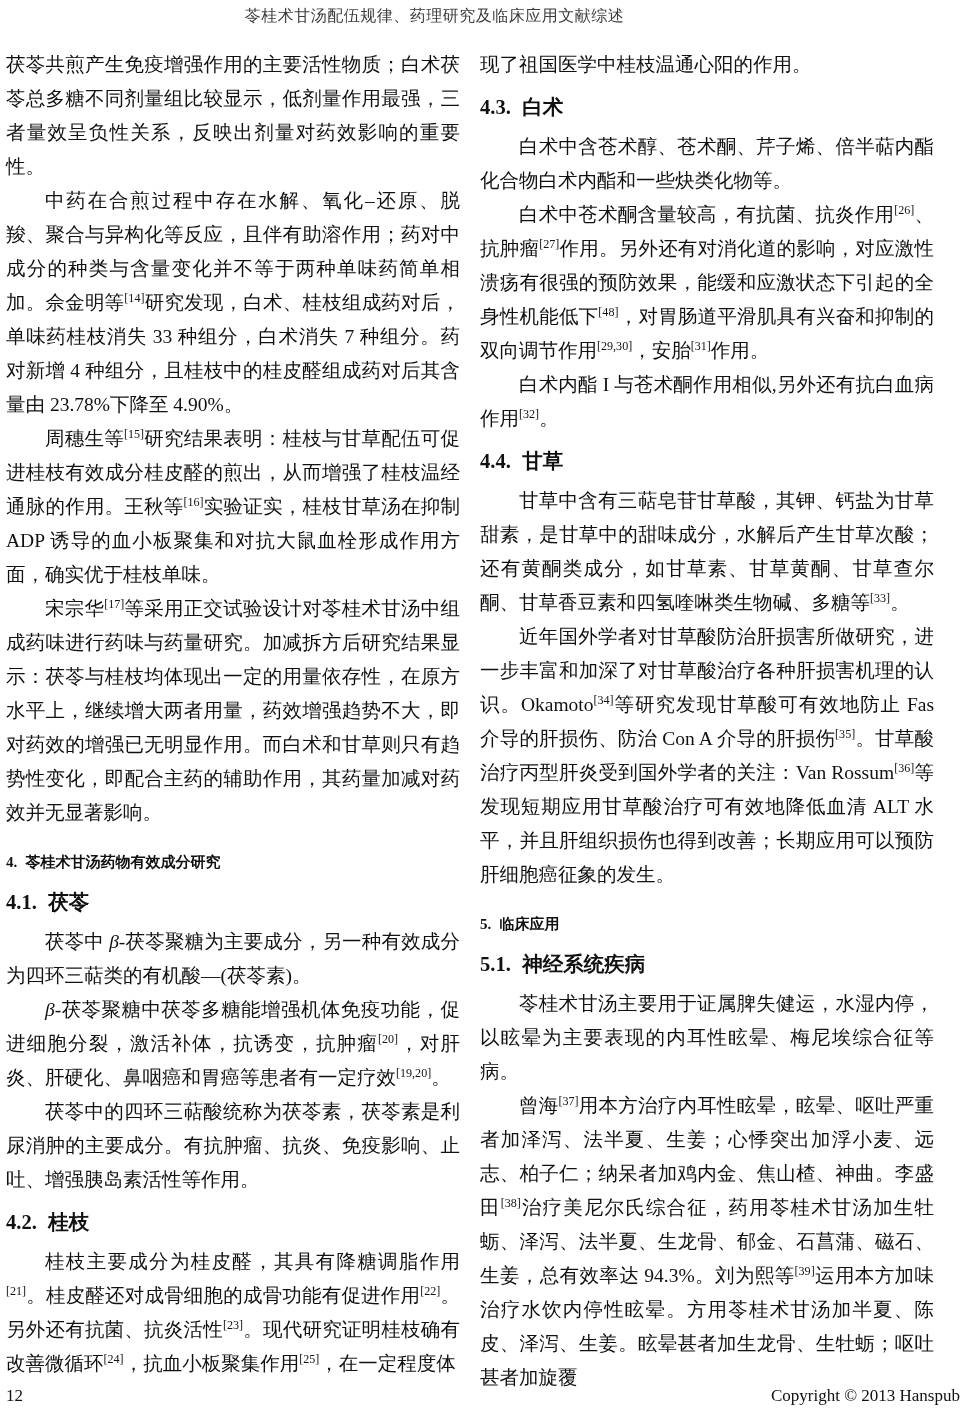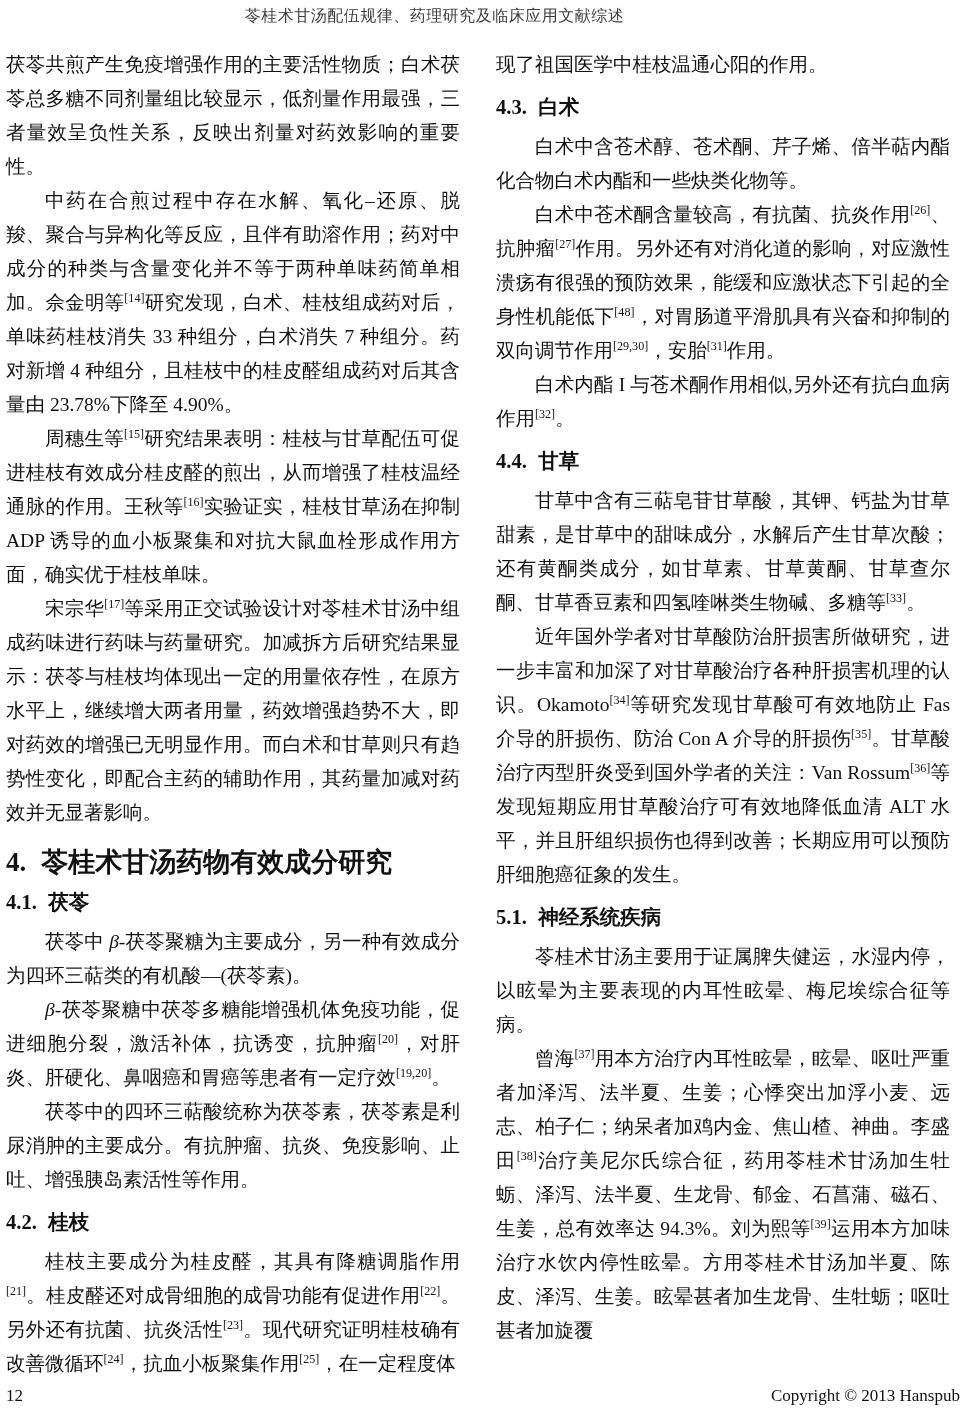--- a/index.html
+++ b/index.html
@@ -24,38 +24,38 @@
     font-size: 16px;
     letter-spacing: 0.5px;
     color: #3c3c3c;
   }
   .columns {
     position: absolute;
     top: 48px;
     left: 6px;
     width: 954px;
     display: flex;
-    gap: 36px;
+    gap: 20px;
   }
   .column {
     width: 454px;
     font-size: 19.5px;
     line-height: 34px;
     text-align: justify;
   }
   .column p {
     margin: 0;
     text-indent: 2em;
   }
   .column p.noindent {
     text-indent: 0;
   }
   .column h1.sec {
     font-family: "Liberation Sans", "DejaVu Sans", sans-serif;
-    font-size: 27px;
+    font-size: 15px;
     line-height: 30px;
     font-weight: bold;
     margin: 17px 0 13px 0;
     text-align: left;
   }
   .column h2.subsec {
     font-family: "Liberation Sans", "DejaVu Sans", sans-serif;
     font-size: 20.5px;
     line-height: 22px;
     font-weight: bold;
@@ -104,20 +104,21 @@
     </div>
   <div class="column">
       <p class="noindent">现了祖国医学中桂枝温通心阳的作用。</p>
       <h2 class="subsec"><span class="secnum">4.3.</span>&nbsp; 白术</h2>
       <p>白术中含苍术醇、苍术酮、芹子烯、倍半萜内酯化合物白术内酯和一些炔类化物等。</p>
       <p>白术中苍术酮含量较高，有抗菌、抗炎作用<sup>[26]</sup>、抗肿瘤<sup>[27]</sup>作用。另外还有对消化道的影响，对应激性溃疡有很强的预防效果，能缓和应激状态下引起的全身性机能低下<sup>[48]</sup>，对胃肠道平滑肌具有兴奋和抑制的双向调节作用<sup>[29,30]</sup>，安胎<sup>[31]</sup>作用。</p>
       <p>白术内酯 I 与苍术酮作用相似,另外还有抗白血病作用<sup>[32]</sup>。</p>
       <h2 class="subsec"><span class="secnum">4.4.</span>&nbsp; 甘草</h2>
       <p>甘草中含有三萜皂苷甘草酸，其钾、钙盐为甘草甜素，是甘草中的甜味成分，水解后产生甘草次酸；还有黄酮类成分，如甘草素、甘草黄酮、甘草查尔酮、甘草香豆素和四氢喹啉类生物碱、多糖等<sup>[33]</sup>。</p>
       <p>近年国外学者对甘草酸防治肝损害所做研究，进一步丰富和加深了对甘草酸治疗各种肝损害机理的认识。Okamoto<sup>[34]</sup>等研究发现甘草酸可有效地防止 Fas 介导的肝损伤、防治 Con A 介导的肝损伤<sup>[35]</sup>。甘草酸治疗丙型肝炎受到国外学者的关注：Van Rossum<sup>[36]</sup>等发现短期应用甘草酸治疗可有效地降低血清 ALT 水平，并且肝组织损伤也得到改善；长期应用可以预防肝细胞癌征象的发生。</p>
+      <h1 class="sec"><span class="secnum">5.</span>&nbsp; 临床应用</h1>
       <h2 class="subsec"><span class="secnum">5.1.</span>&nbsp; 神经系统疾病</h2>
       <p>苓桂术甘汤主要用于证属脾失健运，水湿内停，以眩晕为主要表现的内耳性眩晕、梅尼埃综合征等病。</p>
       <p>曾海<sup>[37]</sup>用本方治疗内耳性眩晕，眩晕、呕吐严重者加泽泻、法半夏、生姜；心悸突出加浮小麦、远志、柏子仁；纳呆者加鸡内金、焦山楂、神曲。李盛田<sup>[38]</sup>治疗美尼尔氏综合征，药用苓桂术甘汤加生牡蛎、泽泻、法半夏、生龙骨、郁金、石菖蒲、磁石、生姜，总有效率达 94.3%。刘为熙等<sup>[39]</sup>运用本方加味治疗水饮内停性眩晕。方用苓桂术甘汤加半夏、陈皮、泽泻、生姜。眩晕甚者加生龙骨、生牡蛎；呕吐甚者加旋覆</p>
     </div>
 </div>
 
 <div class="page-footer">
   <span>12</span>
   <span>Copyright © 2013 Hanspub</span>
 </div>

